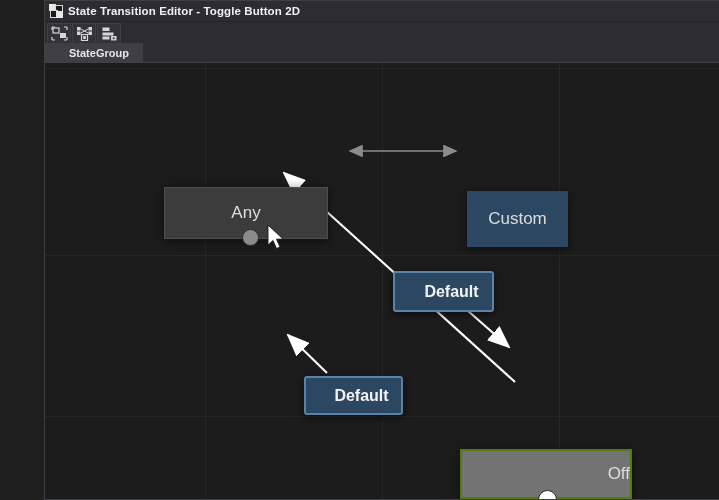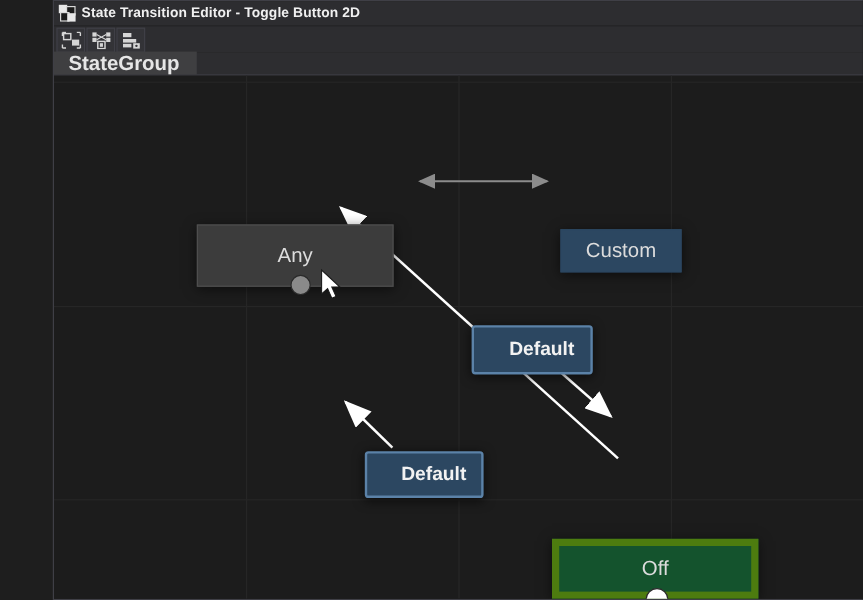--- a/index.html
+++ b/index.html
@@ -68,23 +68,23 @@
 
   
   #tabstrip {
     position: absolute; left: 0; top: 43px;
     width: 717px; height: 19px;
     background: #2d2d30;
     border-bottom: 1px solid #3f3f46;
     display: flex; align-items: flex-end;
   }
   #tab-stategroup {
-    height: 19px; padding: 0 14px 0 12px;
+    height: 19px; padding: 0 14px 0 24px;
     background: #3f3f41;
-    color: #e6e6e6; font-size: 17px; font-weight: bold;
+    color: #e6e6e6; font-size: 11px; font-weight: bold;
     display: flex; align-items: center;
     white-space: nowrap;
   }
 
   
   #canvas {
     position: absolute; left: 0; top: 62px;
     width: 717px; height: 436px;
     background: #1c1c1c;
     overflow: hidden;
@@ -106,28 +106,29 @@
     font-size: 17px;
     color: #dcdcdc;
     box-shadow: 0 2px 10px rgba(0,0,0,0.55);
   }
   .node-any {
     left: 119px; top: 124px; width: 164px; height: 52px;
     background: #3c3c3c;
     border: 1px solid #4e4e4e;
   }
   .node-custom {
-    left: 422px; top: 128px; width: 101px; height: 36px;
+    left: 422px; top: 128px; width: 101px; height: 56px;
     background: #2c4761;
     border: 1px solid #2c4761;
   }
   .node-off {
     left: 415px; top: 386px; width: 172px; height: 50px;
-    background: #14532d;
-    border: 6px solid #4d7c0f;
+    background: #737373;
+    border: 2px solid #4d7c0f;
+    justify-content: flex-end;
   }
   .handle {
     position: absolute;
     border-radius: 50%;
   }
   .handle-any {
     left: 197px; top: 166px;
     width: 17px; height: 17px;
     background: #8a8a8a;
     border: 1px solid #2a2a2a;

